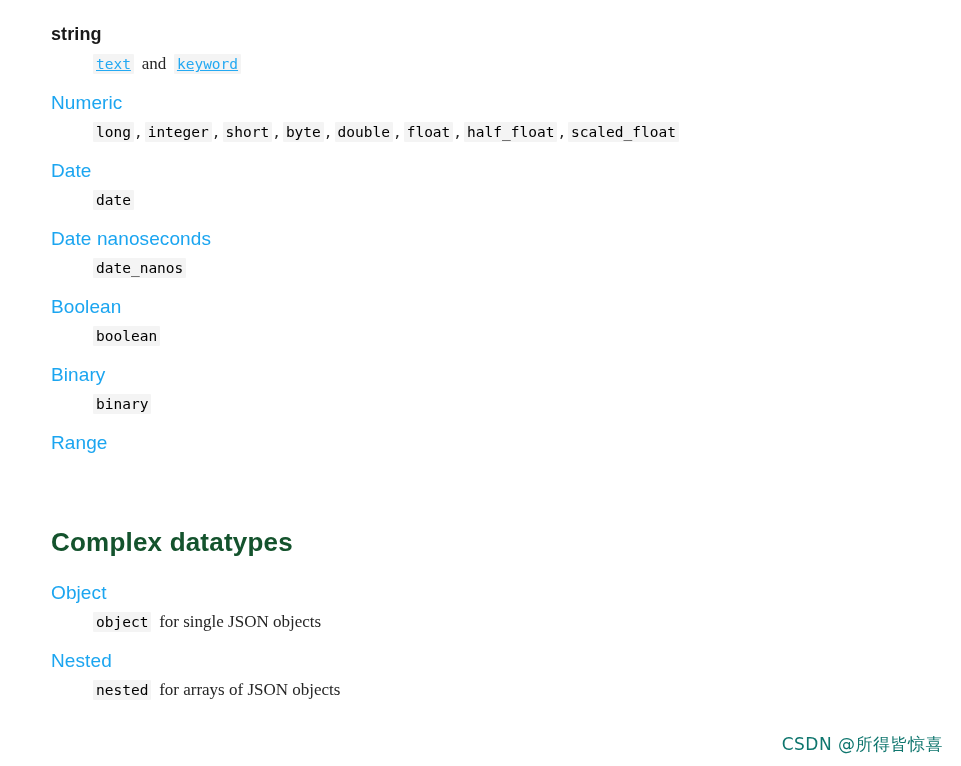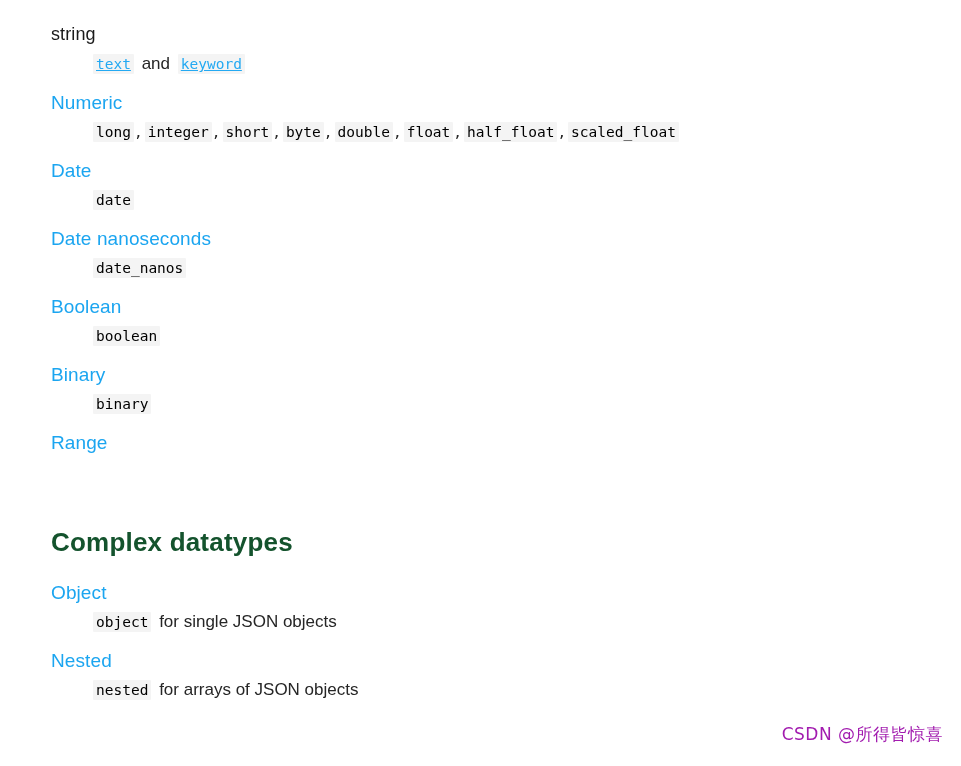--- a/index.html
+++ b/index.html
@@ -48,21 +48,21 @@
     padding: 0;
     white-space: nowrap;
   }
   .heading.link {
     color: #1ba5f0;
     font-weight: 400;
     cursor: pointer;
   }
   .heading.plain {
     color: #1a1a1a;
-    font-weight: 400;
+    font-weight: 700;
     font-size: 18px;
   }
 
   .indent {
     margin: 5px 0 0 42px;
     font-size: 17px;
     line-height: 24px;
     color: #262626;
     white-space: nowrap;
   }
@@ -83,21 +83,21 @@
   }
 
   .sep {
     color: #262626;
     font-family: "DejaVu Sans Mono", "Liberation Mono", monospace;
     font-size: 14.5px;
     padding: 0 2px 0 0;
   }
 
   .plaintext {
-    font-family: Liberation Sans, sans-serif;
+    font-family: Liberation Serif, serif;
     font-size: 17px;
     color: #262626;
     padding: 0 3px;
   }
 
   
   .big-title {
     font-family: "Liberation Sans", sans-serif;
     font-weight: 700;
     font-size: 26px;
@@ -107,24 +107,24 @@
     letter-spacing: 0.2px;
   }
 
   .gap-before-title { height: 57px; }
   .gap-after-title  { height: 22px; }
 
   
   .watermark {
     position: absolute;
     right: 18px;
-    bottom: 20px;
+    bottom: 10px;
     font-family: "DejaVu Sans", sans-serif;
     font-size: 17px;
-    color: #a21caf;
+    color: #0f766e;
     letter-spacing: 0.5px;
     white-space: nowrap;
     user-select: none;
   }
 </style>
 </head>
 <body>
 
 <div class="page">
 

